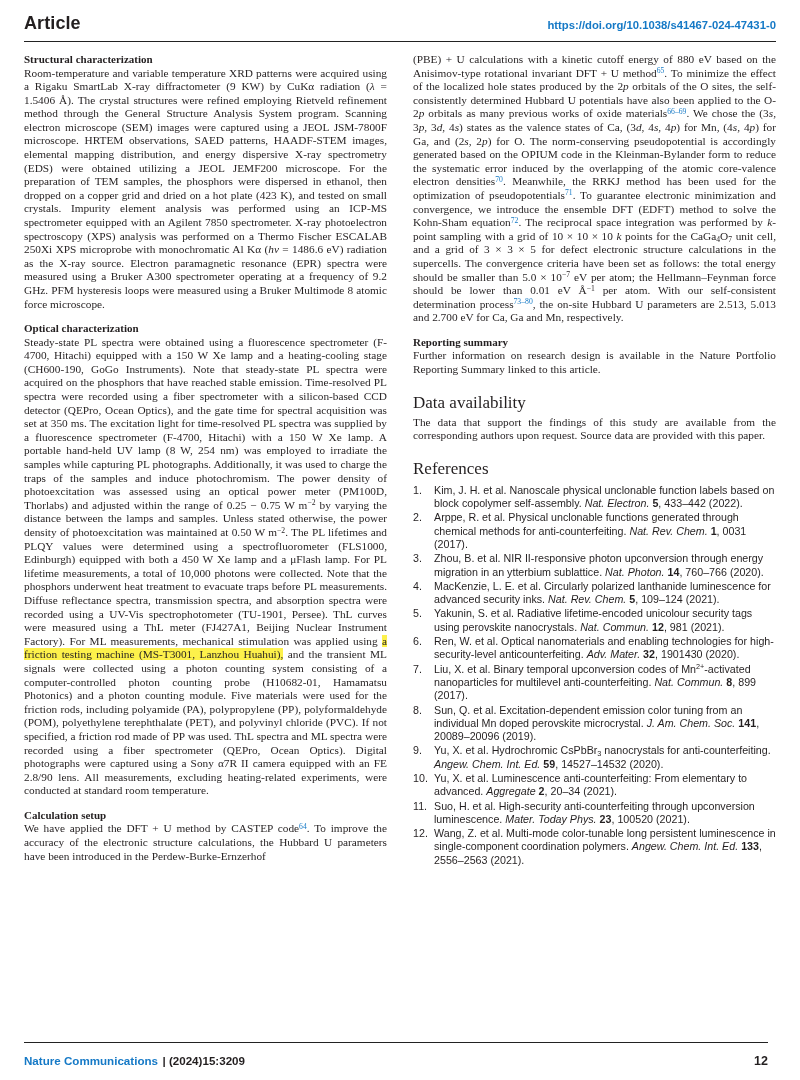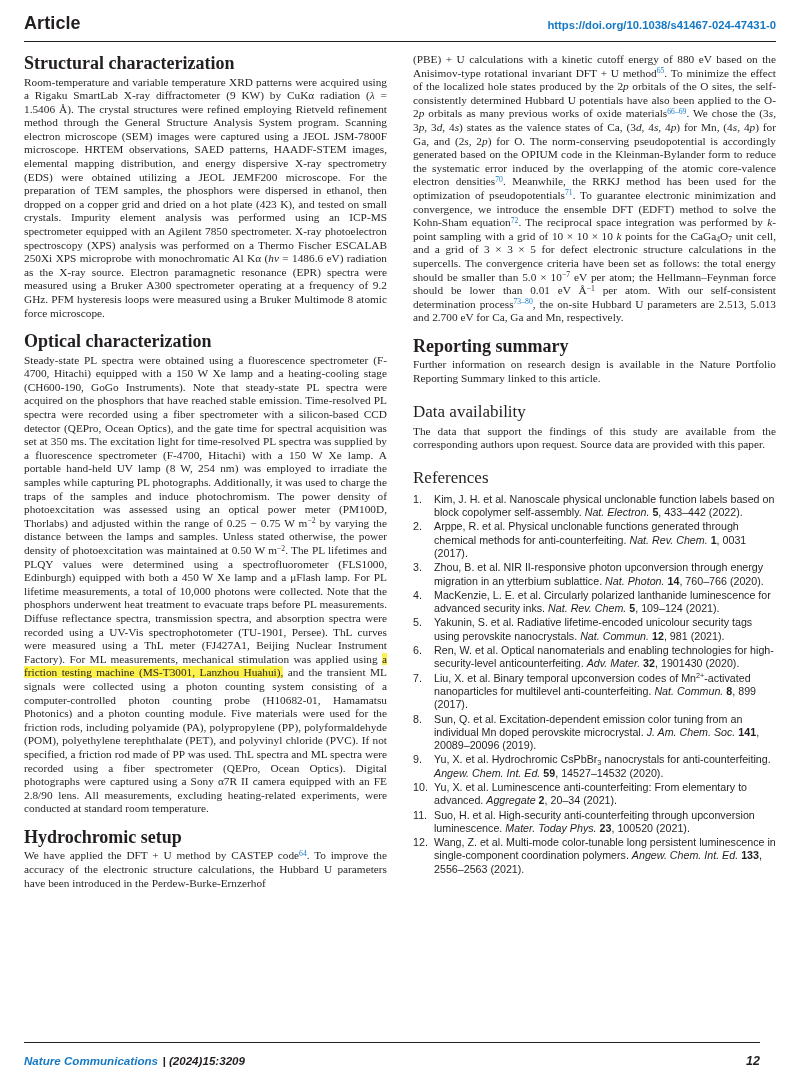--- a/index.html
+++ b/index.html
@@ -26,21 +26,21 @@
   .rule { border: none; border-top: 1.7px solid #222222; margin: 0 24px; }
   
   .columns {
     display: flex; gap: 26px;
     padding: 11px 24px 0 24px;
     height: 996px; overflow: hidden;
   }
   .col { width: 363px; flex: none; }
   h3.sec {
     font-family: "Liberation Serif", serif;
-    font-size: 18px; font-weight: bold;
+    font-size: 11px; font-weight: bold;
     margin: 11px 0 1.5px 0; color: #231f20;
   }
   h3.sec.first { margin-top: 0; }
   h2.big {
     font-family: "Liberation Serif", serif;
     font-size: 17px; font-weight: normal;
     margin: 16px 0 3px 0; color: #231f20;
   }
   p.body {
     font-family: "Liberation Serif", serif;
@@ -58,21 +58,21 @@
   .ref-text { flex: 1; }
   
   .s-i { font-style: italic; }
   .s-b { font-weight: bold; }
   .s-sup, .s-supref, .s-sub { font-size: 68%; line-height: 0; position: relative; }
   .s-sup, .s-supref { top: -0.45em; }
   .s-sub { top: 0.28em; }
   .s-supref { color: var(--accent); }
   .s-hl { background: var(--hl); }
   
-  .ftr { position: absolute; left: 0; right: 16px; bottom: 0; padding: 0 24px 11px 24px; font-style: italic; }
+  .ftr { position: absolute; left: 0; right: 8px; bottom: 0; padding: 0 24px 11px 24px; }
   .ftr .rule { margin: 0 0 8px 0; }
   .ftr-row { display: flex; justify-content: space-between; align-items: baseline; }
   .journal { color: var(--accent); font-weight: bold; font-size: 11.6px; }
   .cite { color: #231f20; font-weight: bold; font-size: 11.6px; }
   .pageno { font-weight: bold; font-size: 12.5px; }
 </style>
 </head>
 <body>
 
 <div class="page">
@@ -85,21 +85,21 @@
 
   <main class="columns">
 
     <section class="col">
       <h3 class="sec first">Structural characterization</h3>
       <p class="body"><span>Room-temperature and variable temperature XRD patterns were acquired using a Rigaku SmartLab X-ray diffractometer (9 KW) by CuKα radiation (</span><span class="s-i">λ</span><span> = 1.5406 Å). The crystal structures were refined employing Rietveld refinement method through the General Structure Analysis System program. Scanning electron microscope (SEM) images were captured using a JEOL JSM-7800F microscope. HRTEM observations, SAED patterns, HAADF-STEM images, elemental mapping distribution, and energy dispersive X-ray spectrometry (EDS) were obtained utilizing a JEOL JEMF200 microscope. For the preparation of TEM samples, the phosphors were dispersed in ethanol, then dropped on a copper grid and dried on a hot plate (423 K), and tested on small crystals. Impurity element analysis was performed using an ICP-MS spectrometer equipped with an Agilent 7850 spectrometer. X-ray photoelectron spectroscopy (XPS) analysis was performed on a Thermo Fischer ESCALAB 250Xi XPS microprobe with monochromatic Al Kα (</span><span class="s-i">hν</span><span> = 1486.6 eV) radiation as the X-ray source. Electron paramagnetic resonance (EPR) spectra were measured using a Bruker A300 spectrometer operating at a frequency of 9.2 GHz. PFM hysteresis loops were measured using a Bruker Multimode 8 atomic force microscope.</span></p>
 
       <h3 class="sec">Optical characterization</h3>
       <p class="body"><span>Steady-state PL spectra were obtained using a fluorescence spectrometer (F-4700, Hitachi) equipped with a 150 W Xe lamp and a heating-cooling stage (CH600-190, GoGo Instruments). Note that steady-state PL spectra were acquired on the phosphors that have reached stable emission. Time-resolved PL spectra were recorded using a fiber spectrometer with a silicon-based CCD detector (QEPro, Ocean Optics), and the gate time for spectral acquisition was set at 350 ms. The excitation light for time-resolved PL spectra was supplied by a fluorescence spectrometer (F-4700, Hitachi) with a 150 W Xe lamp. A portable hand-held UV lamp (8 W, 254 nm) was employed to irradiate the samples while capturing PL photographs. Additionally, it was used to charge the traps of the samples and induce photochromism. The power density of photoexcitation was assessed using an optical power meter (PM100D, Thorlabs) and adjusted within the range of 0.25 − 0.75 W m</span><span class="s-sup">−2</span><span> by varying the distance between the lamps and samples. Unless stated otherwise, the power density of photoexcitation was maintained at 0.50 W m</span><span class="s-sup">−2</span><span>. The PL lifetimes and PLQY values were determined using a spectrofluorometer (FLS1000, Edinburgh) equipped with both a 450 W Xe lamp and a μFlash lamp. For PL lifetime measurements, a total of 10,000 photons were collected. Note that the phosphors underwent heat treatment to evacuate traps before PL measurements. Diffuse reflectance spectra, transmission spectra, and absorption spectra were recorded using a UV-Vis spectrophotometer (TU-1901, Persee). ThL curves were measured using a ThL meter (FJ427A1, Beijing Nuclear Instrument Factory). For ML measurements, mechanical stimulation was applied using </span><span class="s-hl">a friction testing machine (MS-T3001, Lanzhou Huahui),</span><span> and the transient ML signals were collected using a photon counting system consisting of a computer-controlled photon counting probe (H10682-01, Hamamatsu Photonics) and a photon counting module. Five materials were used for the friction rods, including polyamide (PA), polypropylene (PP), polyformaldehyde (POM), polyethylene terephthalate (PET), and polyvinyl chloride (PVC). If not specified, a friction rod made of PP was used. ThL spectra and ML spectra were recorded using a fiber spectrometer (QEPro, Ocean Optics). Digital photographs were captured using a Sony α7R II camera equipped with an FE 2.8/90 lens. All measurements, excluding heating-related experiments, were conducted at standard room temperature.</span></p>
 
-      <h3 class="sec">Hydrochromic setup</h3>
+      <h3 class="sec">Calculation setup</h3>
       <p class="body"><span>We have applied the DFT + U method by CASTEP code</span><span class="s-supref">64</span><span>. To improve the accuracy of the electronic structure calculations, the Hubbard U parameters have been introduced in the Perdew-Burke-Ernzerhof</span></p>
     </section>
 
     <section class="col">
       <p class="body"><span>(PBE) + U calculations with a kinetic cutoff energy of 880 eV based on the Anisimov-type rotational invariant DFT + U method</span><span class="s-supref">65</span><span>. To minimize the effect of the localized hole states produced by the 2</span><span class="s-i">p</span><span> orbitals of the O sites, the self-consistently determined Hubbard U potentials have also been applied to the O-2</span><span class="s-i">p</span><span> orbitals as many previous works of oxide materials</span><span class="s-supref">66–69</span><span>. We chose the (3</span><span class="s-i">s</span><span>, 3</span><span class="s-i">p</span><span>, 3</span><span class="s-i">d</span><span>, 4</span><span class="s-i">s</span><span>) states as the valence states of Ca, (3</span><span class="s-i">d</span><span>, 4</span><span class="s-i">s</span><span>, 4</span><span class="s-i">p</span><span>) for Mn, (4</span><span class="s-i">s</span><span>, 4</span><span class="s-i">p</span><span>) for Ga, and (2</span><span class="s-i">s</span><span>, 2</span><span class="s-i">p</span><span>) for O. The norm-conserving pseudopotential is accordingly generated based on the OPIUM code in the Kleinman-Bylander form to reduce the systematic error induced by the overlapping of the atomic core-valence electron densities</span><span class="s-supref">70</span><span>. Meanwhile, the RRKJ method has been used for the optimization of pseudopotentials</span><span class="s-supref">71</span><span>. To guarantee electronic minimization and convergence, we introduce the ensemble DFT (EDFT) method to solve the Kohn-Sham equation</span><span class="s-supref">72</span><span>. The reciprocal space integration was performed by </span><span class="s-i">k</span><span>-point sampling with a grid of 10 × 10 × 10 </span><span class="s-i">k</span><span> points for the CaGa</span><span class="s-sub">4</span><span>O</span><span class="s-sub">7</span><span> unit cell, and a grid of 3 × 3 × 5 for defect electronic structure calculations in the supercells. The convergence criteria have been set as follows: the total energy should be smaller than 5.0 × 10</span><span class="s-sup">−7</span><span> eV per atom; the Hellmann–Feynman force should be lower than 0.01 eV Å</span><span class="s-sup">−1</span><span> per atom. With our self-consistent determination process</span><span class="s-supref">73–80</span><span>, the on-site Hubbard U parameters are 2.513, 5.013 and 2.700 eV for Ca, Ga and Mn, respectively.</span></p>
 
       <h3 class="sec">Reporting summary</h3>
       <p class="body"><span>Further information on research design is available in the Nature Portfolio Reporting Summary linked to this article.</span></p>
 
       <h2 class="big">Data availability</h2>

